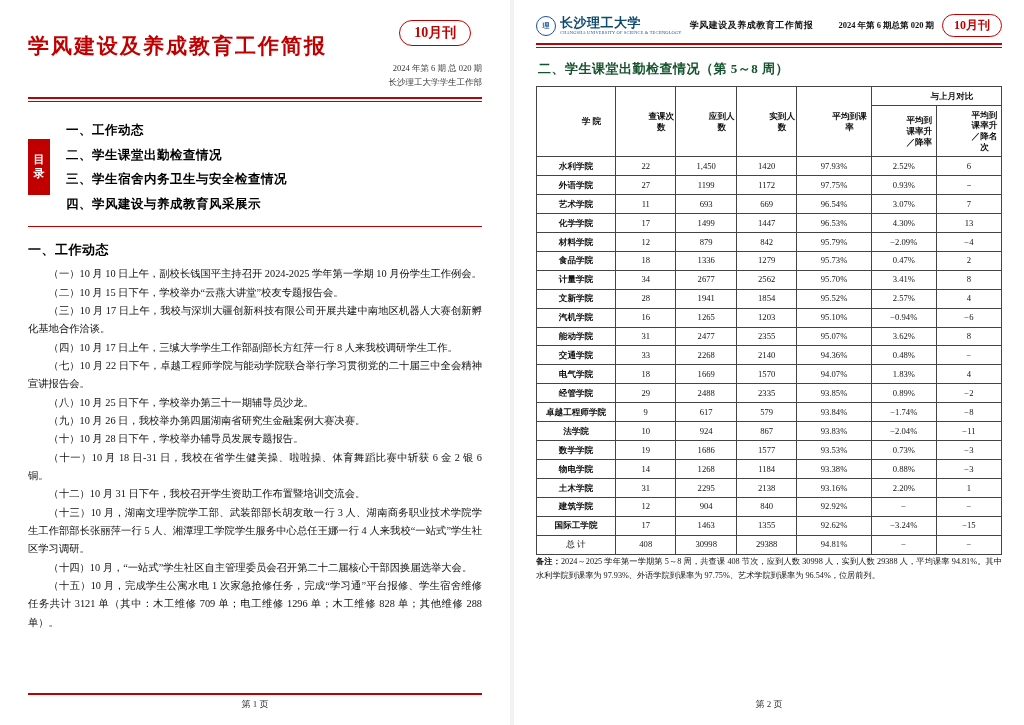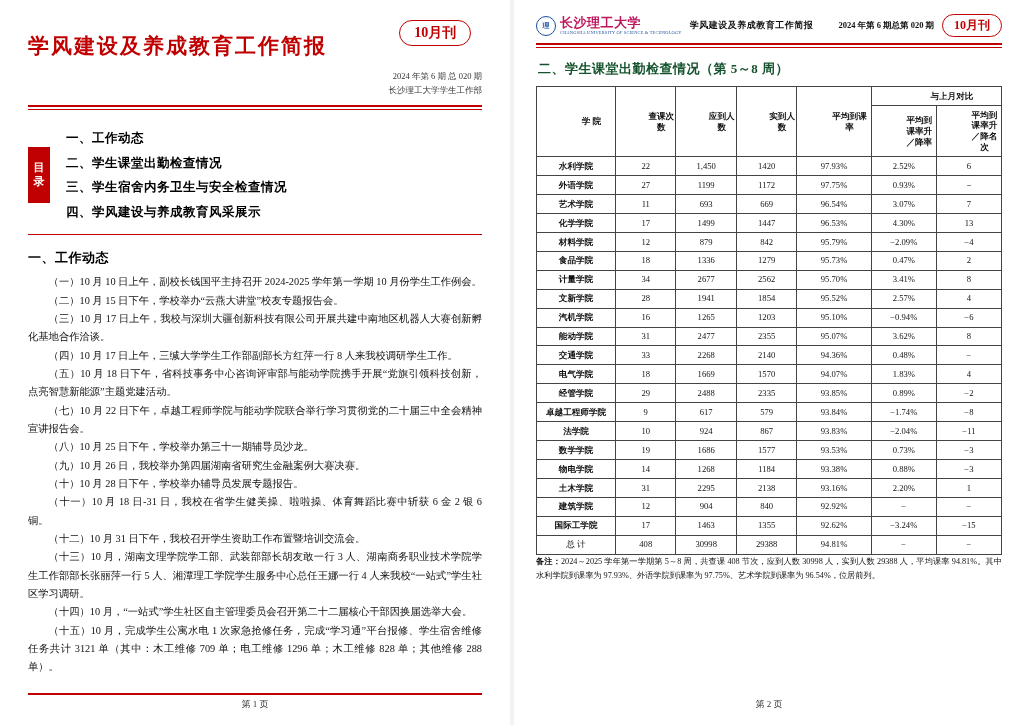--- a/index.html
+++ b/index.html
@@ -46,21 +46,21 @@
     display: inline-block;
     border: 1.6px solid #c00000;
     border-radius: 16px;
     color: #c00000;
     font-size: 14px;
     font-weight: bold;
     padding: 3px 14px;
     font-family: "Liberation Serif", serif;
   }
   .p1-meta {
-    margin-top: 24px;
+    margin-top: 16px;
     font-size: 8.5px;
     color: #333;
     line-height: 1.6;
     text-align: right;
     white-space: nowrap;
   }
   .red-rule {
     height: 2.2px;
     background: #c00000;
     margin: 8px 0 0 0;
@@ -150,21 +150,21 @@
     border-radius: 50%;
     border: 1.5px solid #1a4fa0;
     display: flex; align-items: center; justify-content: center;
     color: #1a4fa0;
     font-size: 7px;
     font-weight: bold;
     flex: 0 0 auto;
   }
   .logo-name {
     font-family: "DejaVu Serif", serif;
-    color: #be185d;
+    color: #0c4a6e;
     font-size: 13px;
     font-weight: bold;
     letter-spacing: .5px;
     line-height: 1;
   }
   .logo-sub {
     color: #1a4fa0;
     font-size: 4.4px;
     letter-spacing: .2px;
     line-height: 1;
@@ -262,21 +262,20 @@
       </div>
     </div>
     <div class="toc-rule"></div>
 
     <div class="sec-title">一、工作动态</div>
 
     <p class="para">（一）10 月 10 日上午，副校长钱国平主持召开 2024-2025 学年第一学期 10 月份学生工作例会。</p>
     <p class="para">（二）10 月 15 日下午，学校举办“云燕大讲堂”校友专题报告会。</p>
     <p class="para">（三）10 月 17 日上午，我校与深圳大疆创新科技有限公司开展共建中南地区机器人大赛创新孵化基地合作洽谈。</p>
     <p class="para">（四）10 月 17 日上午，三缄大学学生工作部副部长方红萍一行 8 人来我校调研学生工作。</p>
-    <p class="para">（五）10 月 18 日下午，省科技事务中心咨询评审部与能动学院携手开展“党旗引领科技创新，点亮智慧新能源”主题党建活动。</p>
     <p class="para">（七）10 月 22 日下午，卓越工程师学院与能动学院联合举行学习贯彻党的二十届三中全会精神宣讲报告会。</p>
     <p class="para">（八）10 月 25 日下午，学校举办第三十一期辅导员沙龙。</p>
     <p class="para">（九）10 月 26 日，我校举办第四届湖南省研究生金融案例大赛决赛。</p>
     <p class="para">（十）10 月 28 日下午，学校举办辅导员发展专题报告。</p>
     <p class="para">（十一）10 月 18 日-31 日，我校在省学生健美操、啦啦操、体育舞蹈比赛中斩获 6 金 2 银 6 铜。</p>
     <p class="para">（十二）10 月 31 日下午，我校召开学生资助工作布置暨培训交流会。</p>
     <p class="para">（十三）10 月，湖南文理学院学工部、武装部部长胡友敢一行 3 人、湖南商务职业技术学院学生工作部部长张丽萍一行 5 人、湘潭理工学院学生服务中心总任王娜一行 4 人来我校“一站式”学生社区学习调研。</p>
     <p class="para">（十四）10 月，“一站式”学生社区自主管理委员会召开第二十二届核心干部因换届选举大会。</p>
     <p class="para">（十五）10 月，完成学生公寓水电 1 次家急抢修任务，完成“学习通”平台报修、学生宿舍维修任务共计 3121 单（其中：木工维修 709 单；电工维修 1296 单；木工维修 828 单；其他维修 288 单）。</p>
 

